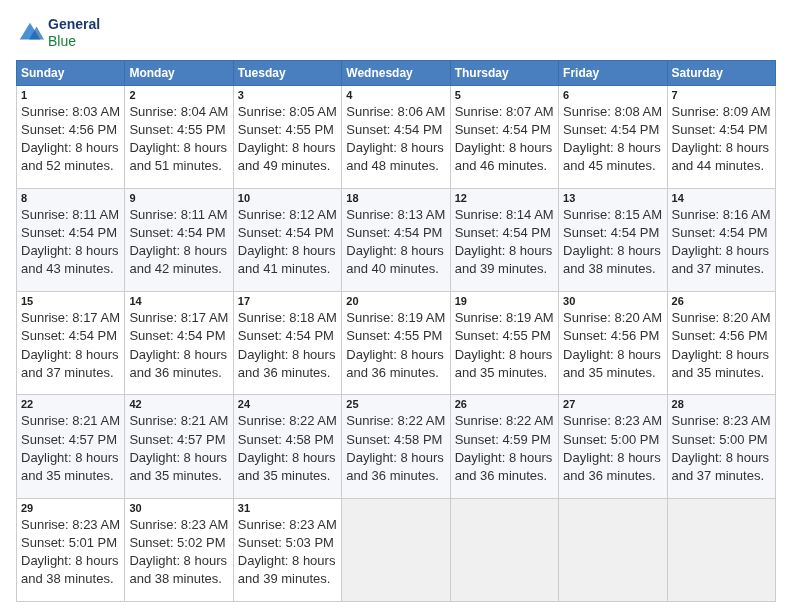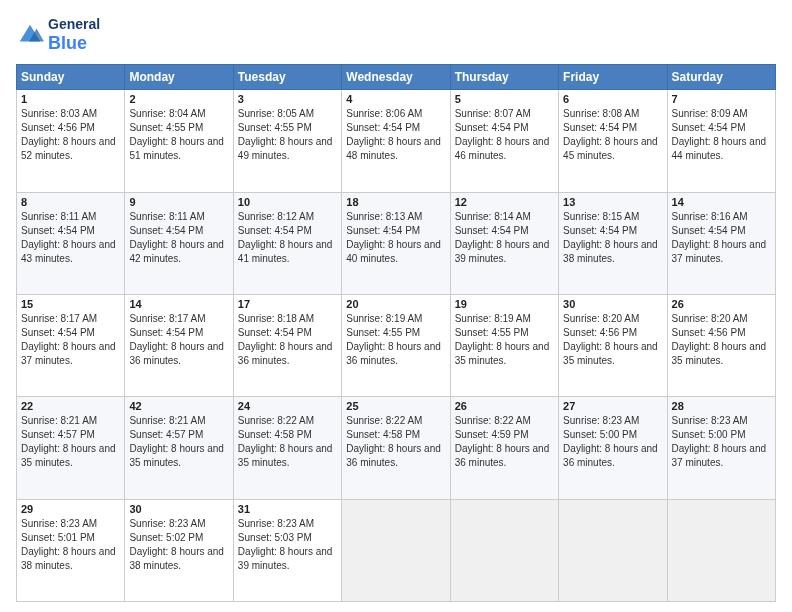--- a/index.html
+++ b/index.html
@@ -75,38 +75,38 @@
     .calendar td.empty {
       background: #f0f0f0;
     }
     .day-num {
       font-size: 11px;
       font-weight: bold;
       display: block;
       margin-bottom: 2px;
     }
     .cell-text {
-      font-size: 10px;
+      font-size: 13px;
       line-height: 1.4;
       color: #333;
     }
   </style>
 </head>
 <body>
 
 <div class="page">
   <div class="header">
     <div class="logo">
       <svg class="logo-icon" viewBox="0 0 30 30">
         <polygon points="15,4 26,22 4,22" fill="#4a90d9"></polygon>
         <polygon points="22,8 30,22 14,22" fill="#1a5fa8" opacity="0.7"></polygon>
       </svg>
       <div>
         <div style="font-size:14px;font-weight:bold;color:#1a3a6e;line-height:1.2">General</div>
-        <div style="font-size:18px;font-weight:bold;color:#3b82f6;line-height:1.2">Blue</div>
+        <div style="font-size:14px;font-weight:normal;color:#15803d;line-height:1.2">Blue</div>
       </div>
     </div>
     <div class="title-block">
       <div class="month-year"></div>
       <div class="location"></div>
     </div>
   </div>
 
   <table class="calendar">
     <thead>

